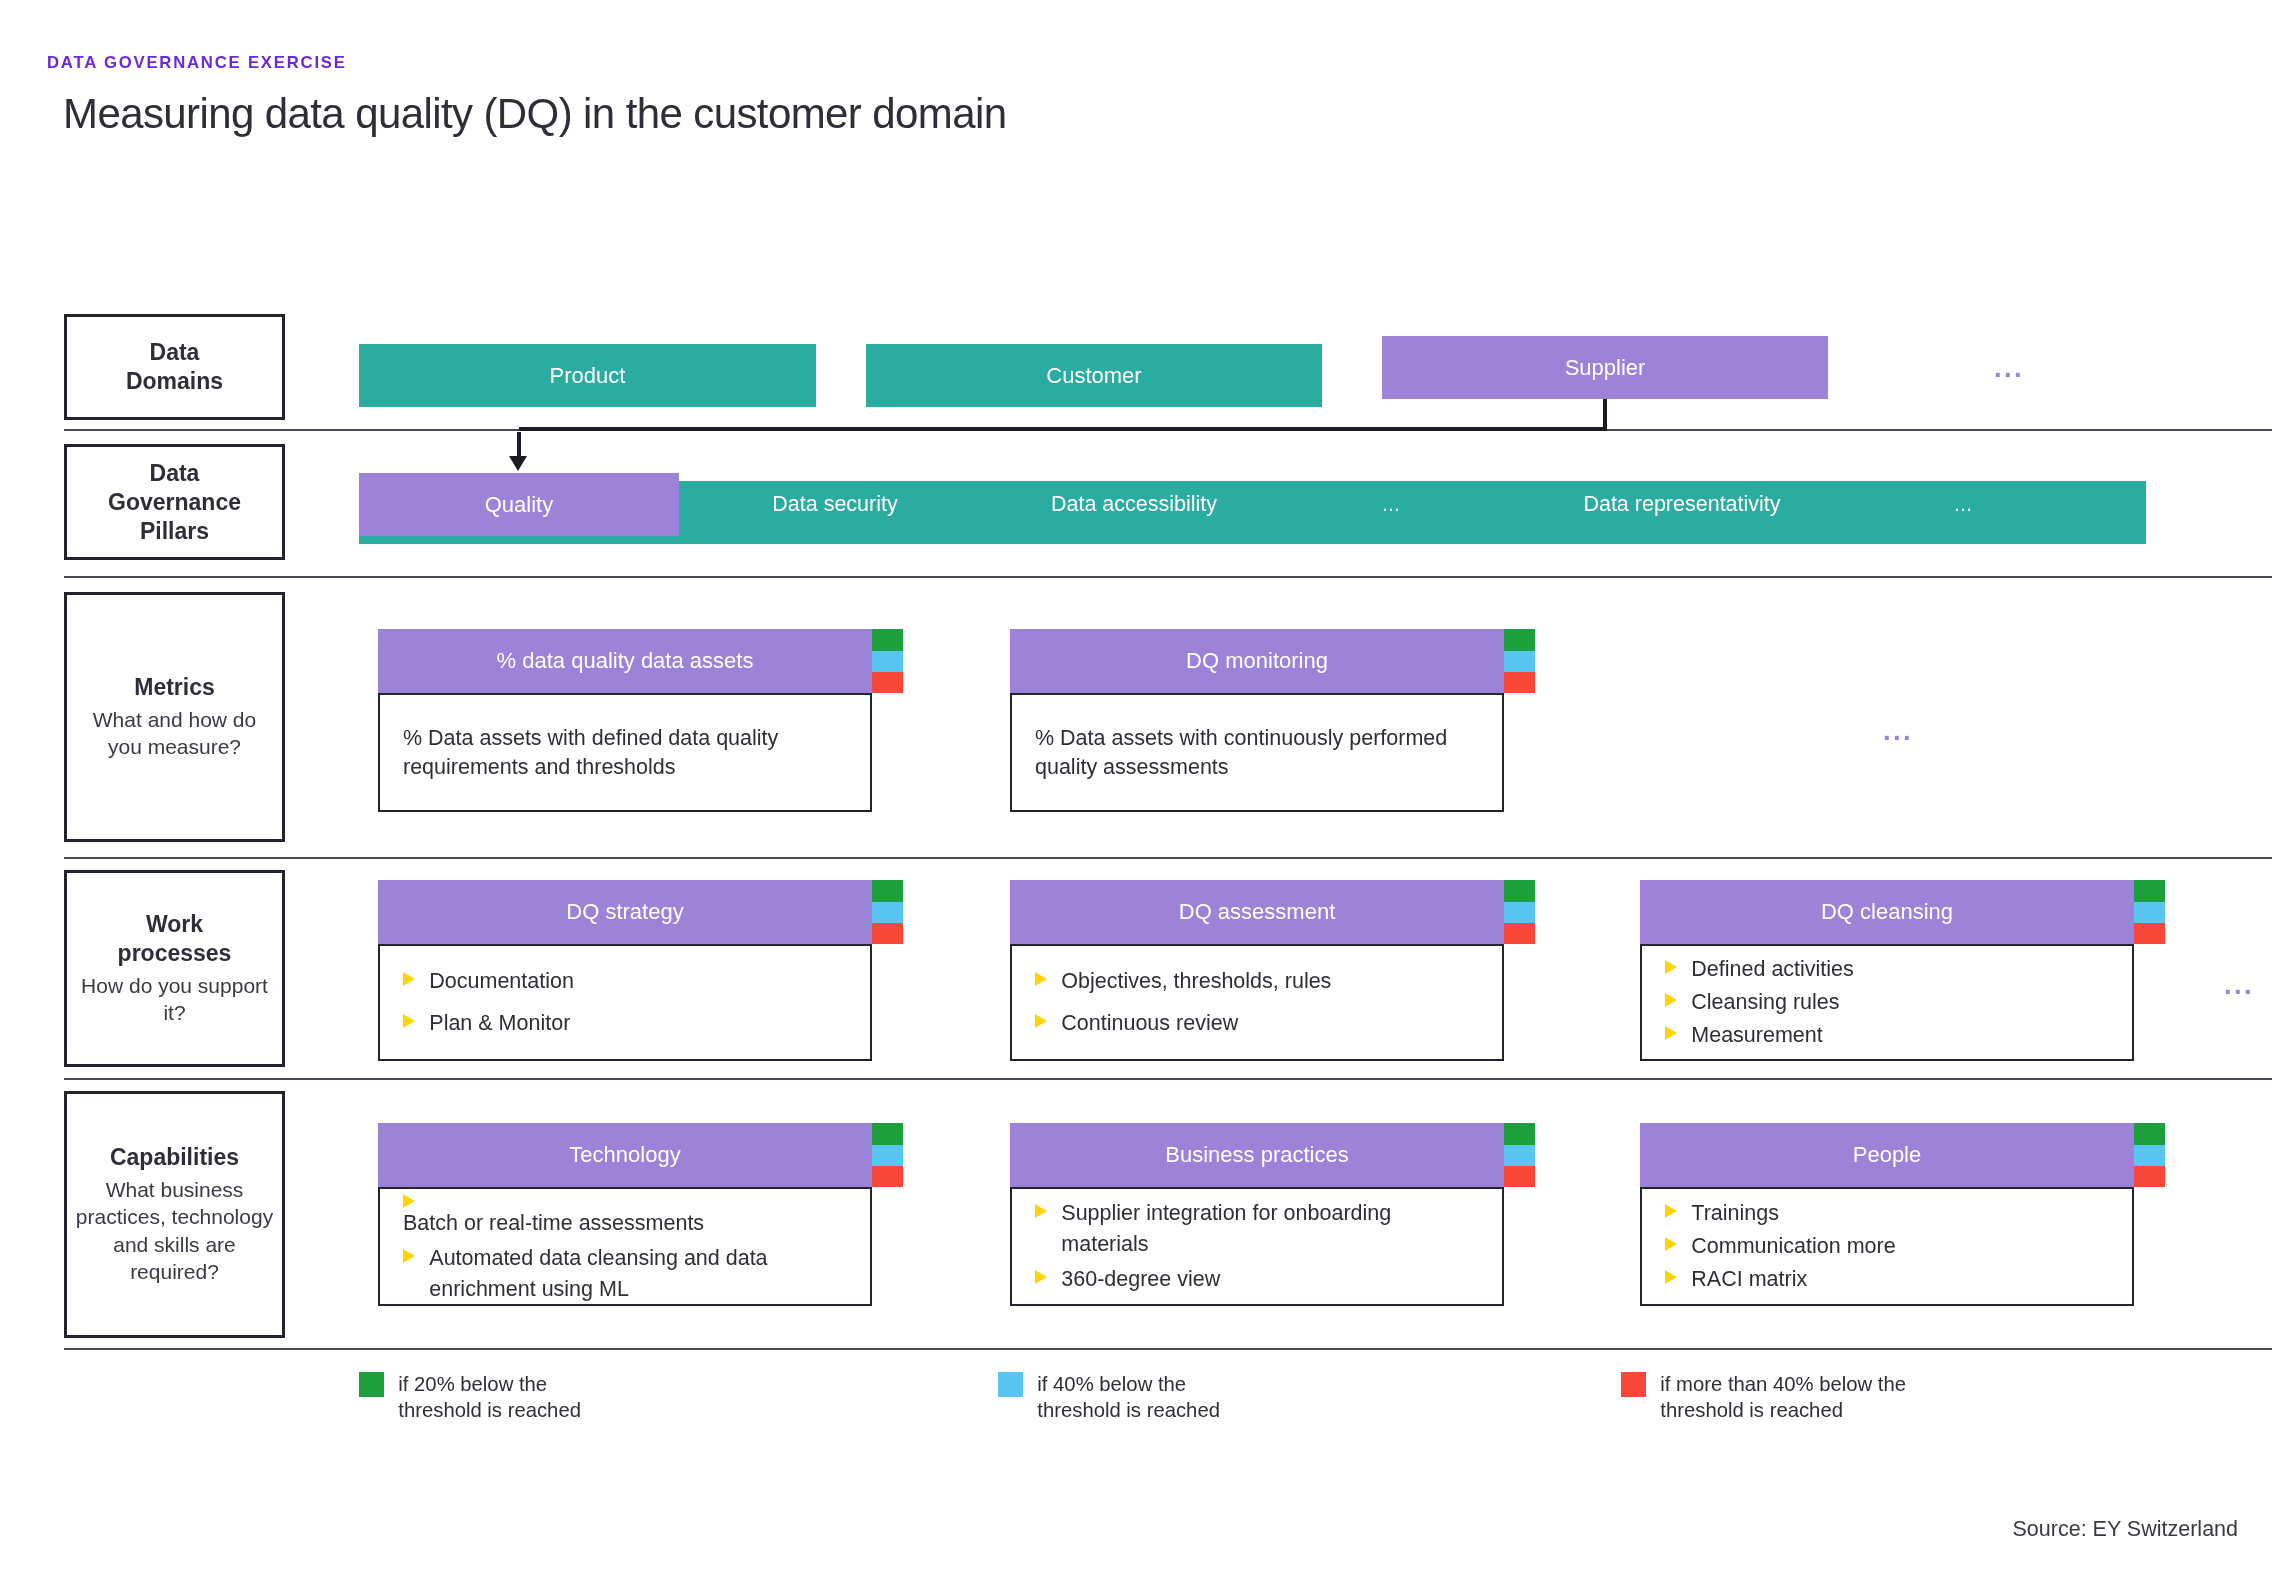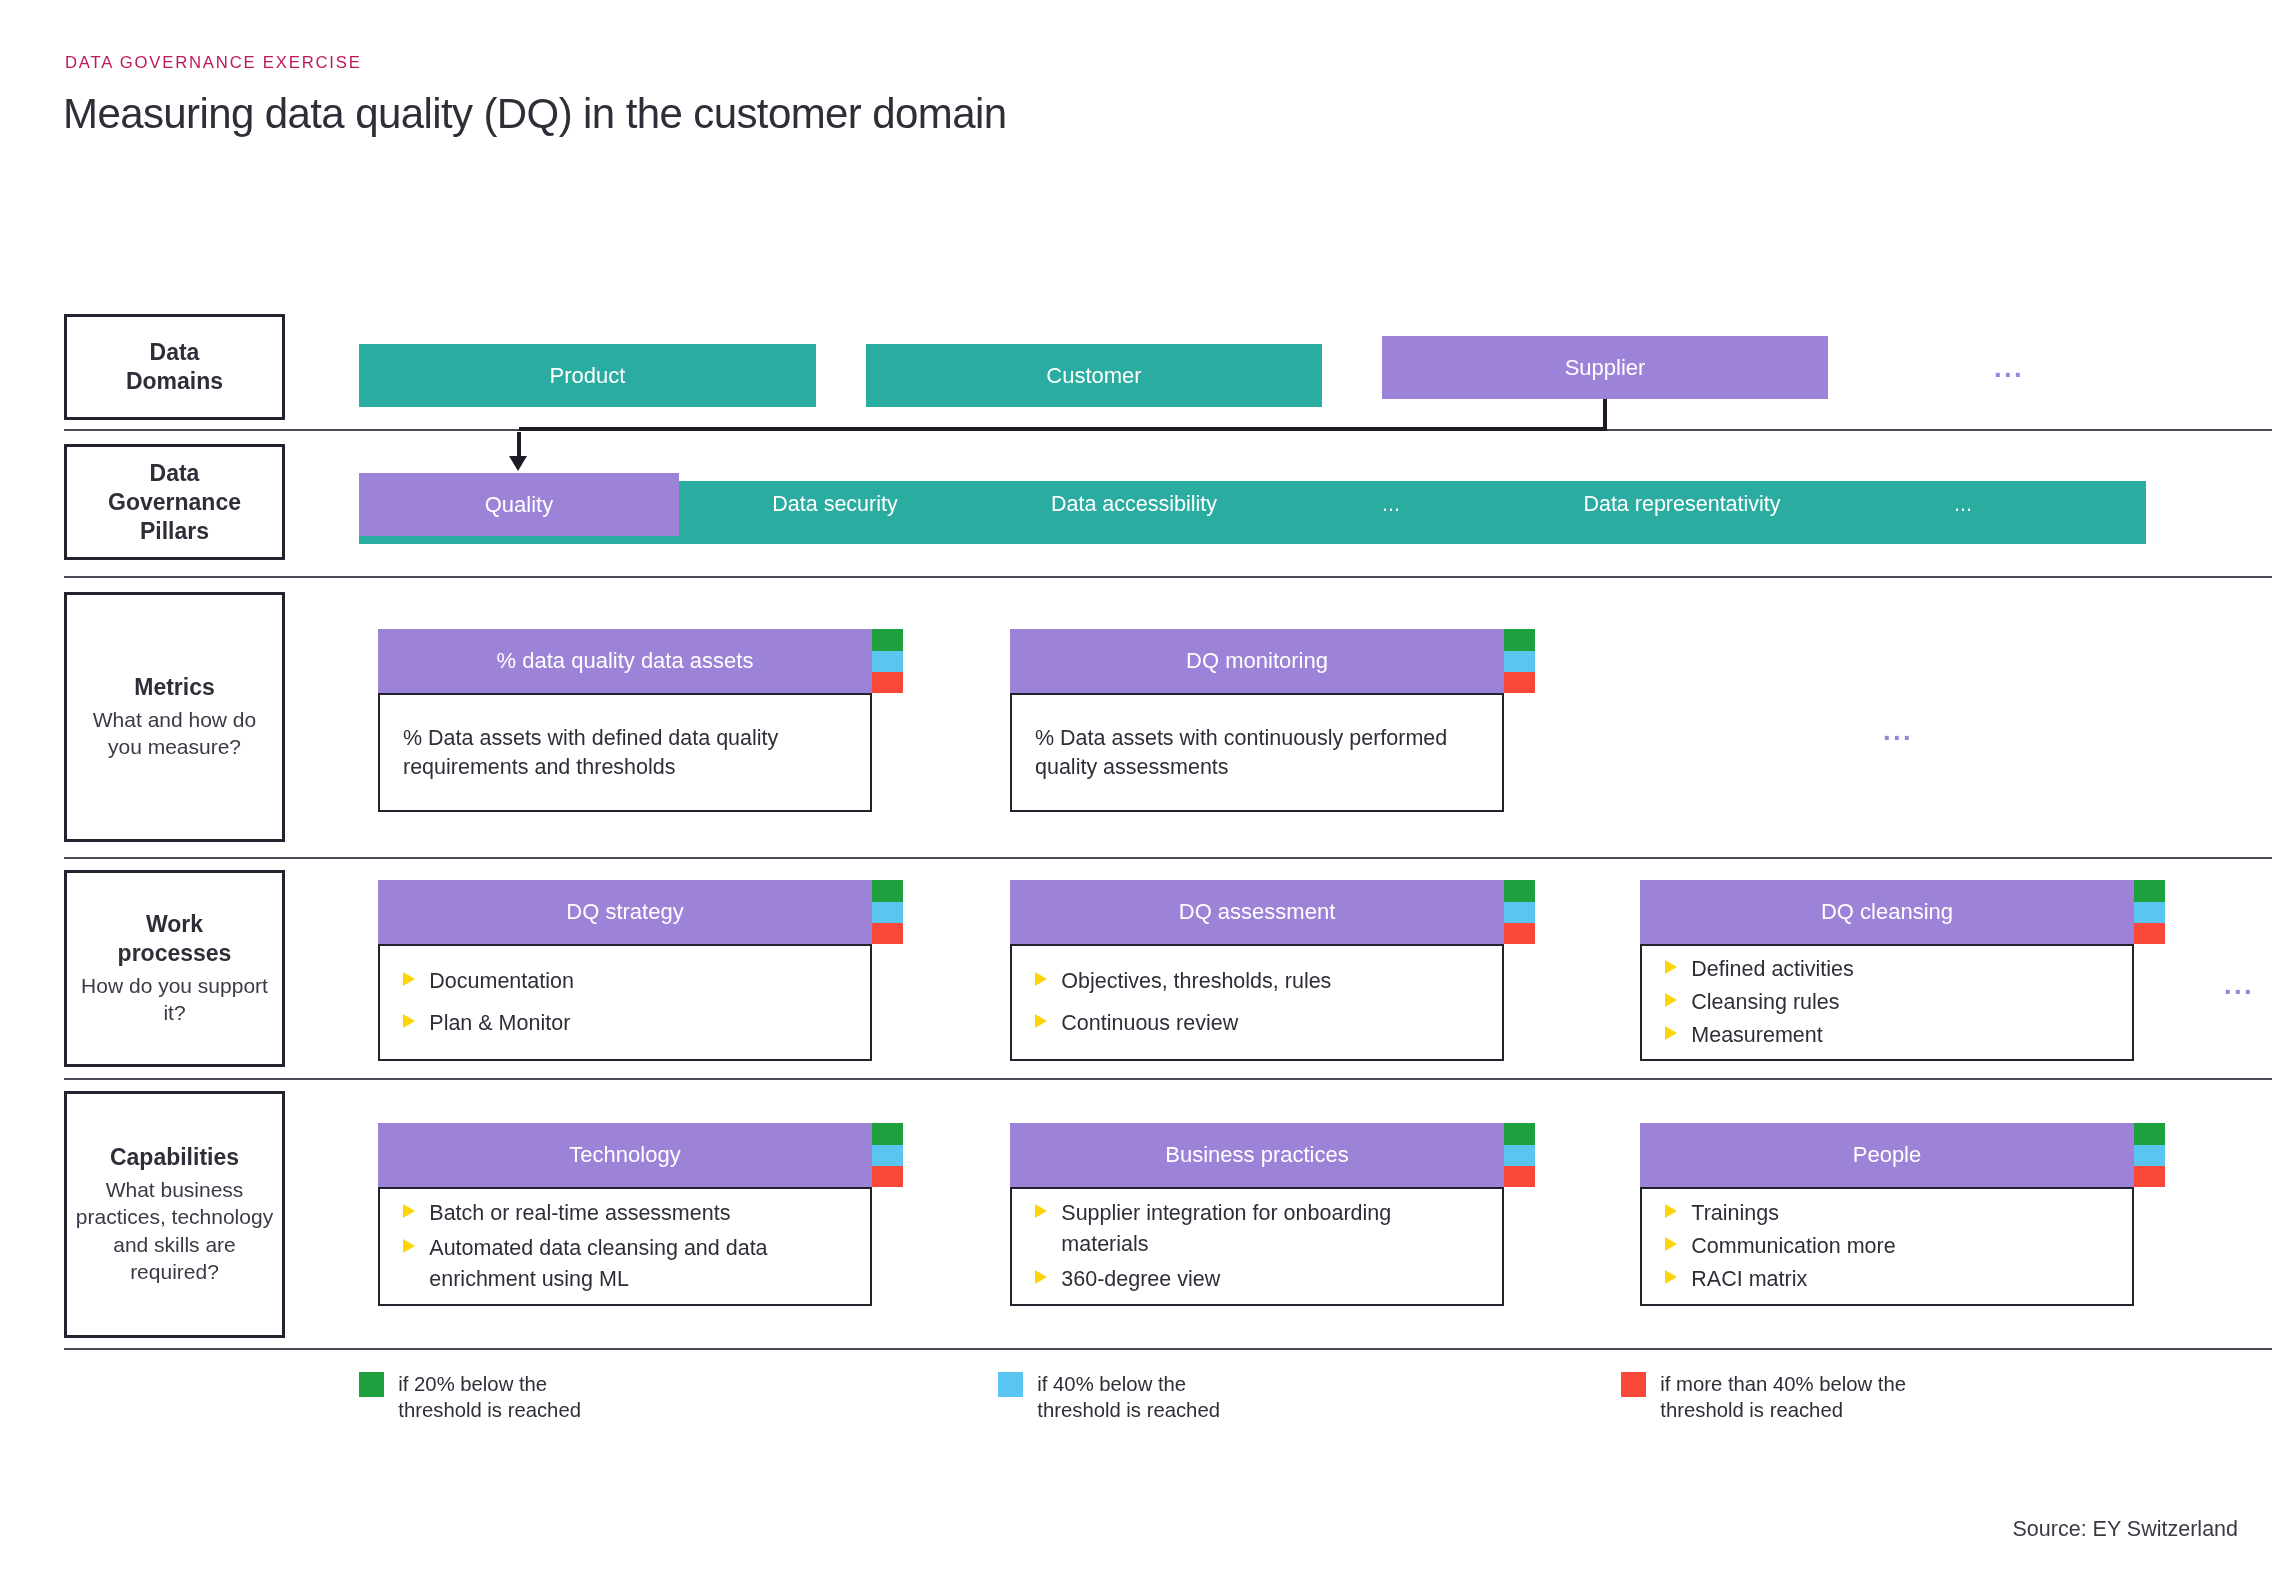--- a/index.html
+++ b/index.html
@@ -3,21 +3,21 @@
 <meta charset="utf-8">
 <style>
   html,body{margin:0;padding:0;background:#ffffff;}
   .canvas{
     position:relative;width:2295px;height:1594px;background:#fff;overflow:hidden;
     font-family:"Liberation Sans", sans-serif;color:var(--dark,#2e2e38);
   }
   .abs{position:absolute;}
 
   
-  .eyebrow{left:65px;top:53px;font-size:16.7px;font-weight:400;letter-spacing:1.8px;color:#be185d;}
+  .eyebrow{left:47px;top:53px;font-size:16.7px;font-weight:700;letter-spacing:1.8px;color:#6d28d9;}
   .title{left:63px;top:90px;font-size:42px;font-weight:400;letter-spacing:-0.6px;color:var(--dark,#2e2e38);}
 
   
   .sep{left:64px;width:2208px;height:1.8px;background:#4a4a55;}
 
   
   .conn{background:#1c1c26;}
   .arrowhead{
     width:0;height:0;border-left:9.6px solid transparent;border-right:9.6px solid transparent;
     border-top:15.5px solid #1c1c26;
@@ -253,21 +253,21 @@
   <div class="abs card" style="left:359px;top:1123px;">
     <div class="head">
       <span>Technology</span>
       <div class="squares">
         <div class="sq g"></div>
         <div class="sq b"></div>
         <div class="sq r"></div>
       </div>
     </div>
     <div class="body h195" style="padding-top:2.4px;padding-bottom:2.4px;">
-      <div class="bullet" style="margin:2.4px 0;">
+      <div class="bullet" style="margin:2.4px 0;flex-direction:column;">
           <div class="tri"></div>
           <div class="btext">Batch or real-time assessments</div>
         </div>
       <div class="bullet" style="margin:2.4px 0;">
           <div class="tri"></div>
           <div class="btext">Automated data cleansing and data enrichment using ML</div>
         </div>
     </div>
   </div>
   <div class="abs card" style="left:991px;top:1123px;">

